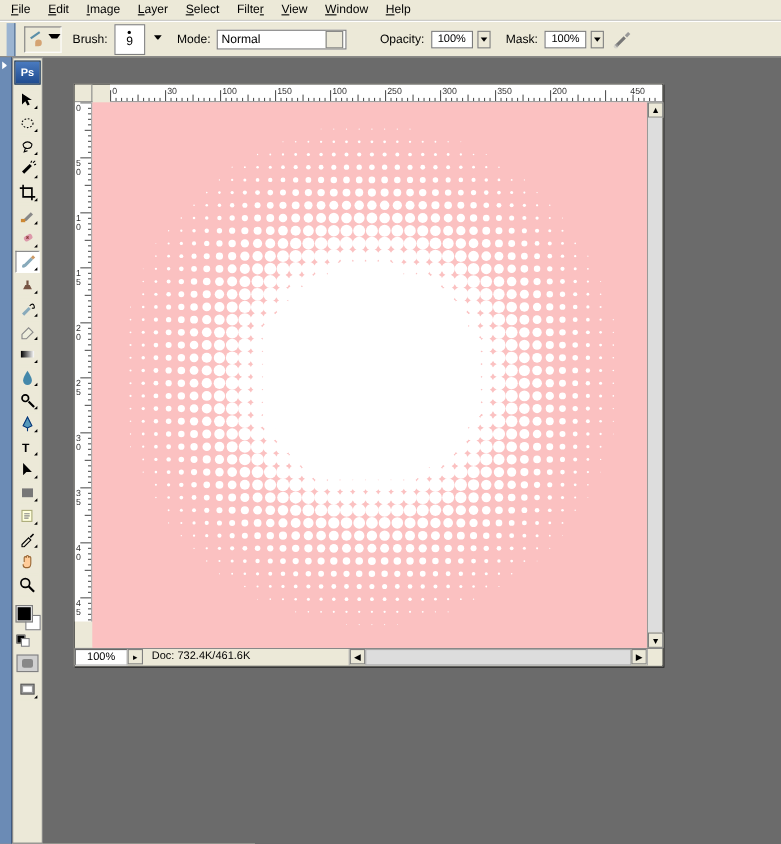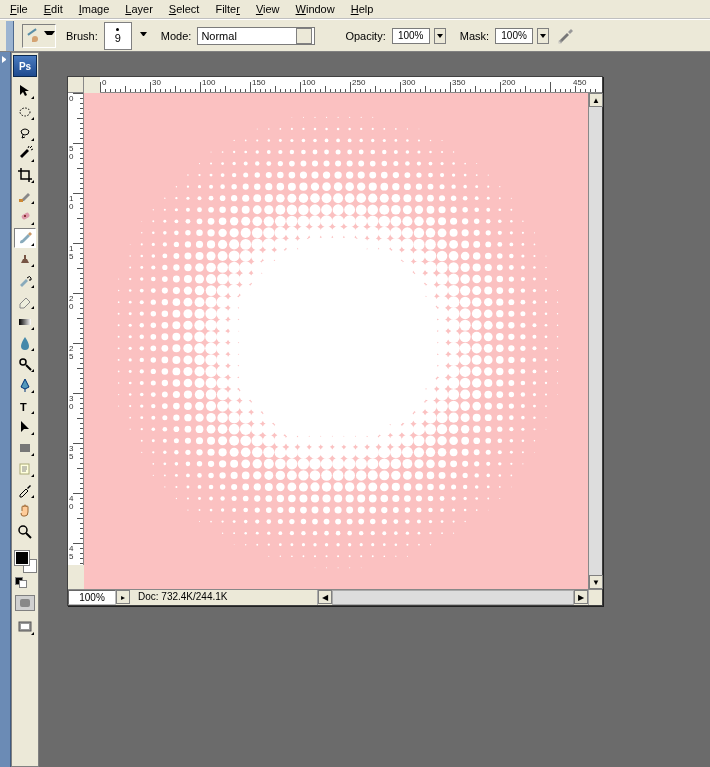--- a/index.html
+++ b/index.html
@@ -1729,21 +1729,21 @@
         </div>
         <div class="rightvscroll">
           <div class="sbtn">▲</div>
           <div class="vstrack"></div>
           <div class="sbtn">▼</div>
         </div>
       </div>
       <div class="scrollarea">
         <div class="zoombox">100%</div>
         <div class="sbtn">▸</div>
-        <div class="docinfo">Doc: 732.4K/244.1K</div>
+        <div class="docinfo">Doc: 732.4K/461.6K</div>
         <div class="sbtn">◀</div>
         <div class="strack"></div>
         <div class="sbtn">▶</div>
         <div style="width:14px;background:#ece9d8;border-left:1px solid #aaa"></div>
       </div>
     </div>
   </div>
 </div>
 
 </body></html>

